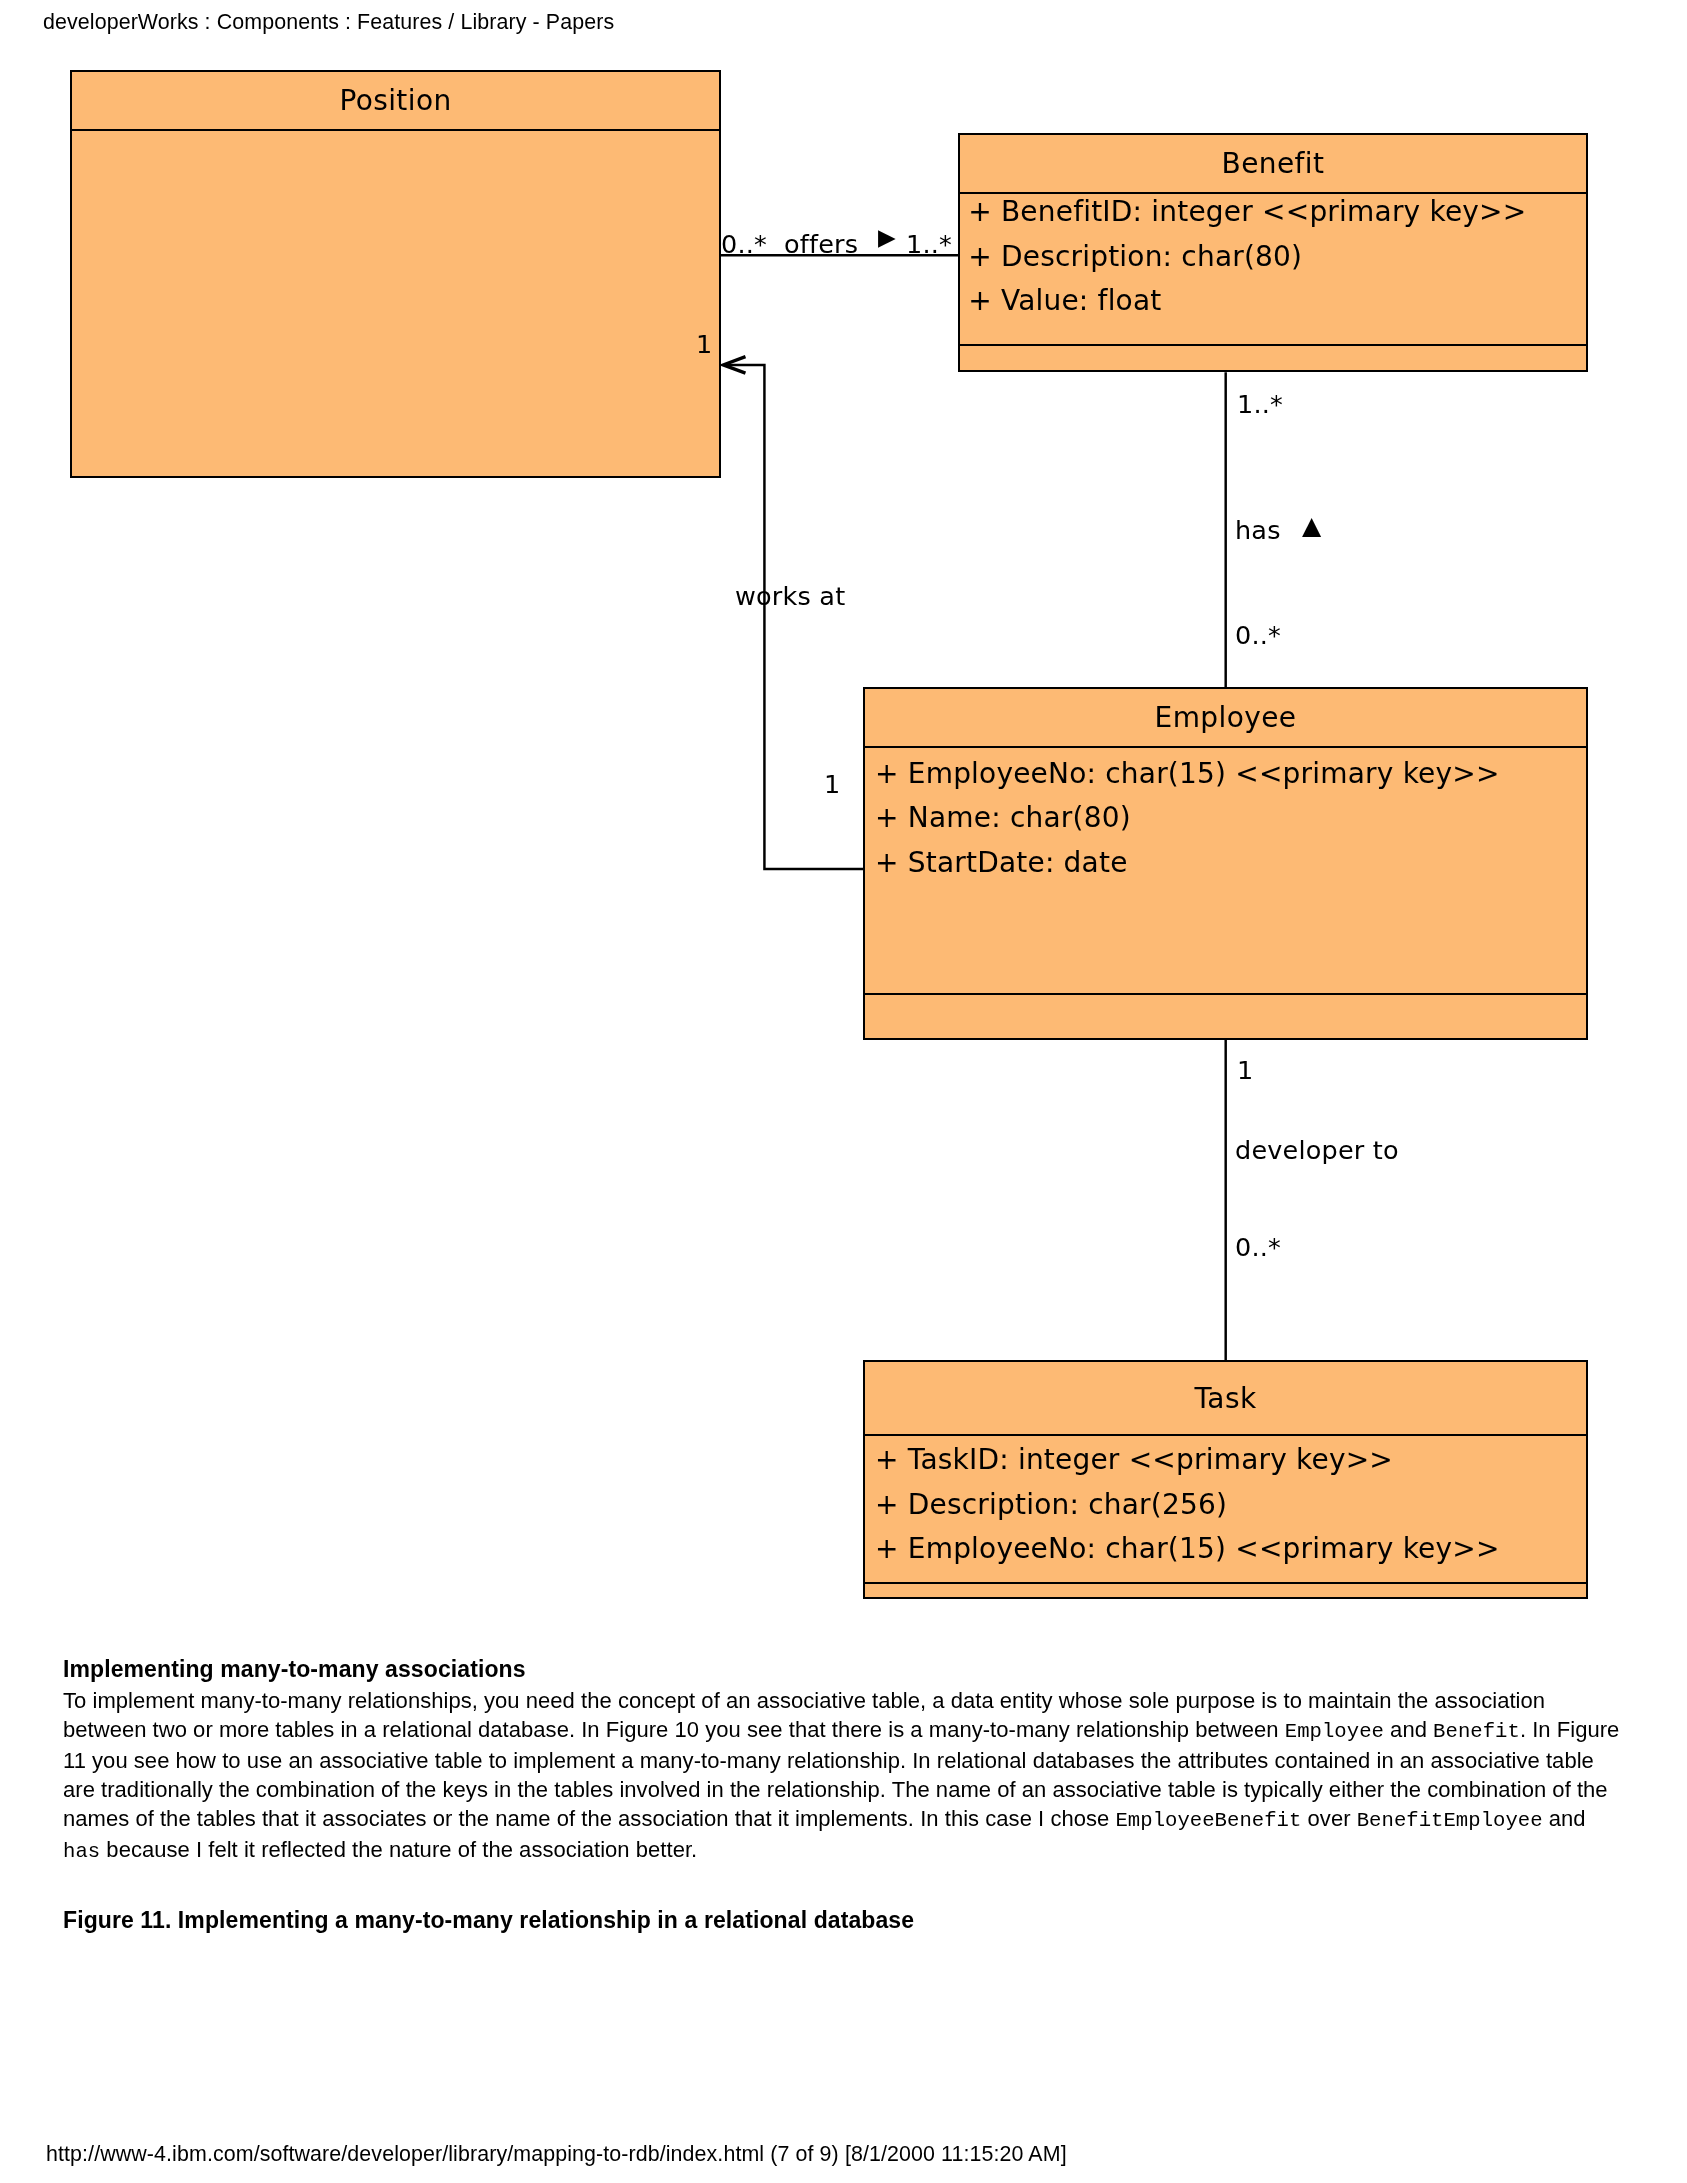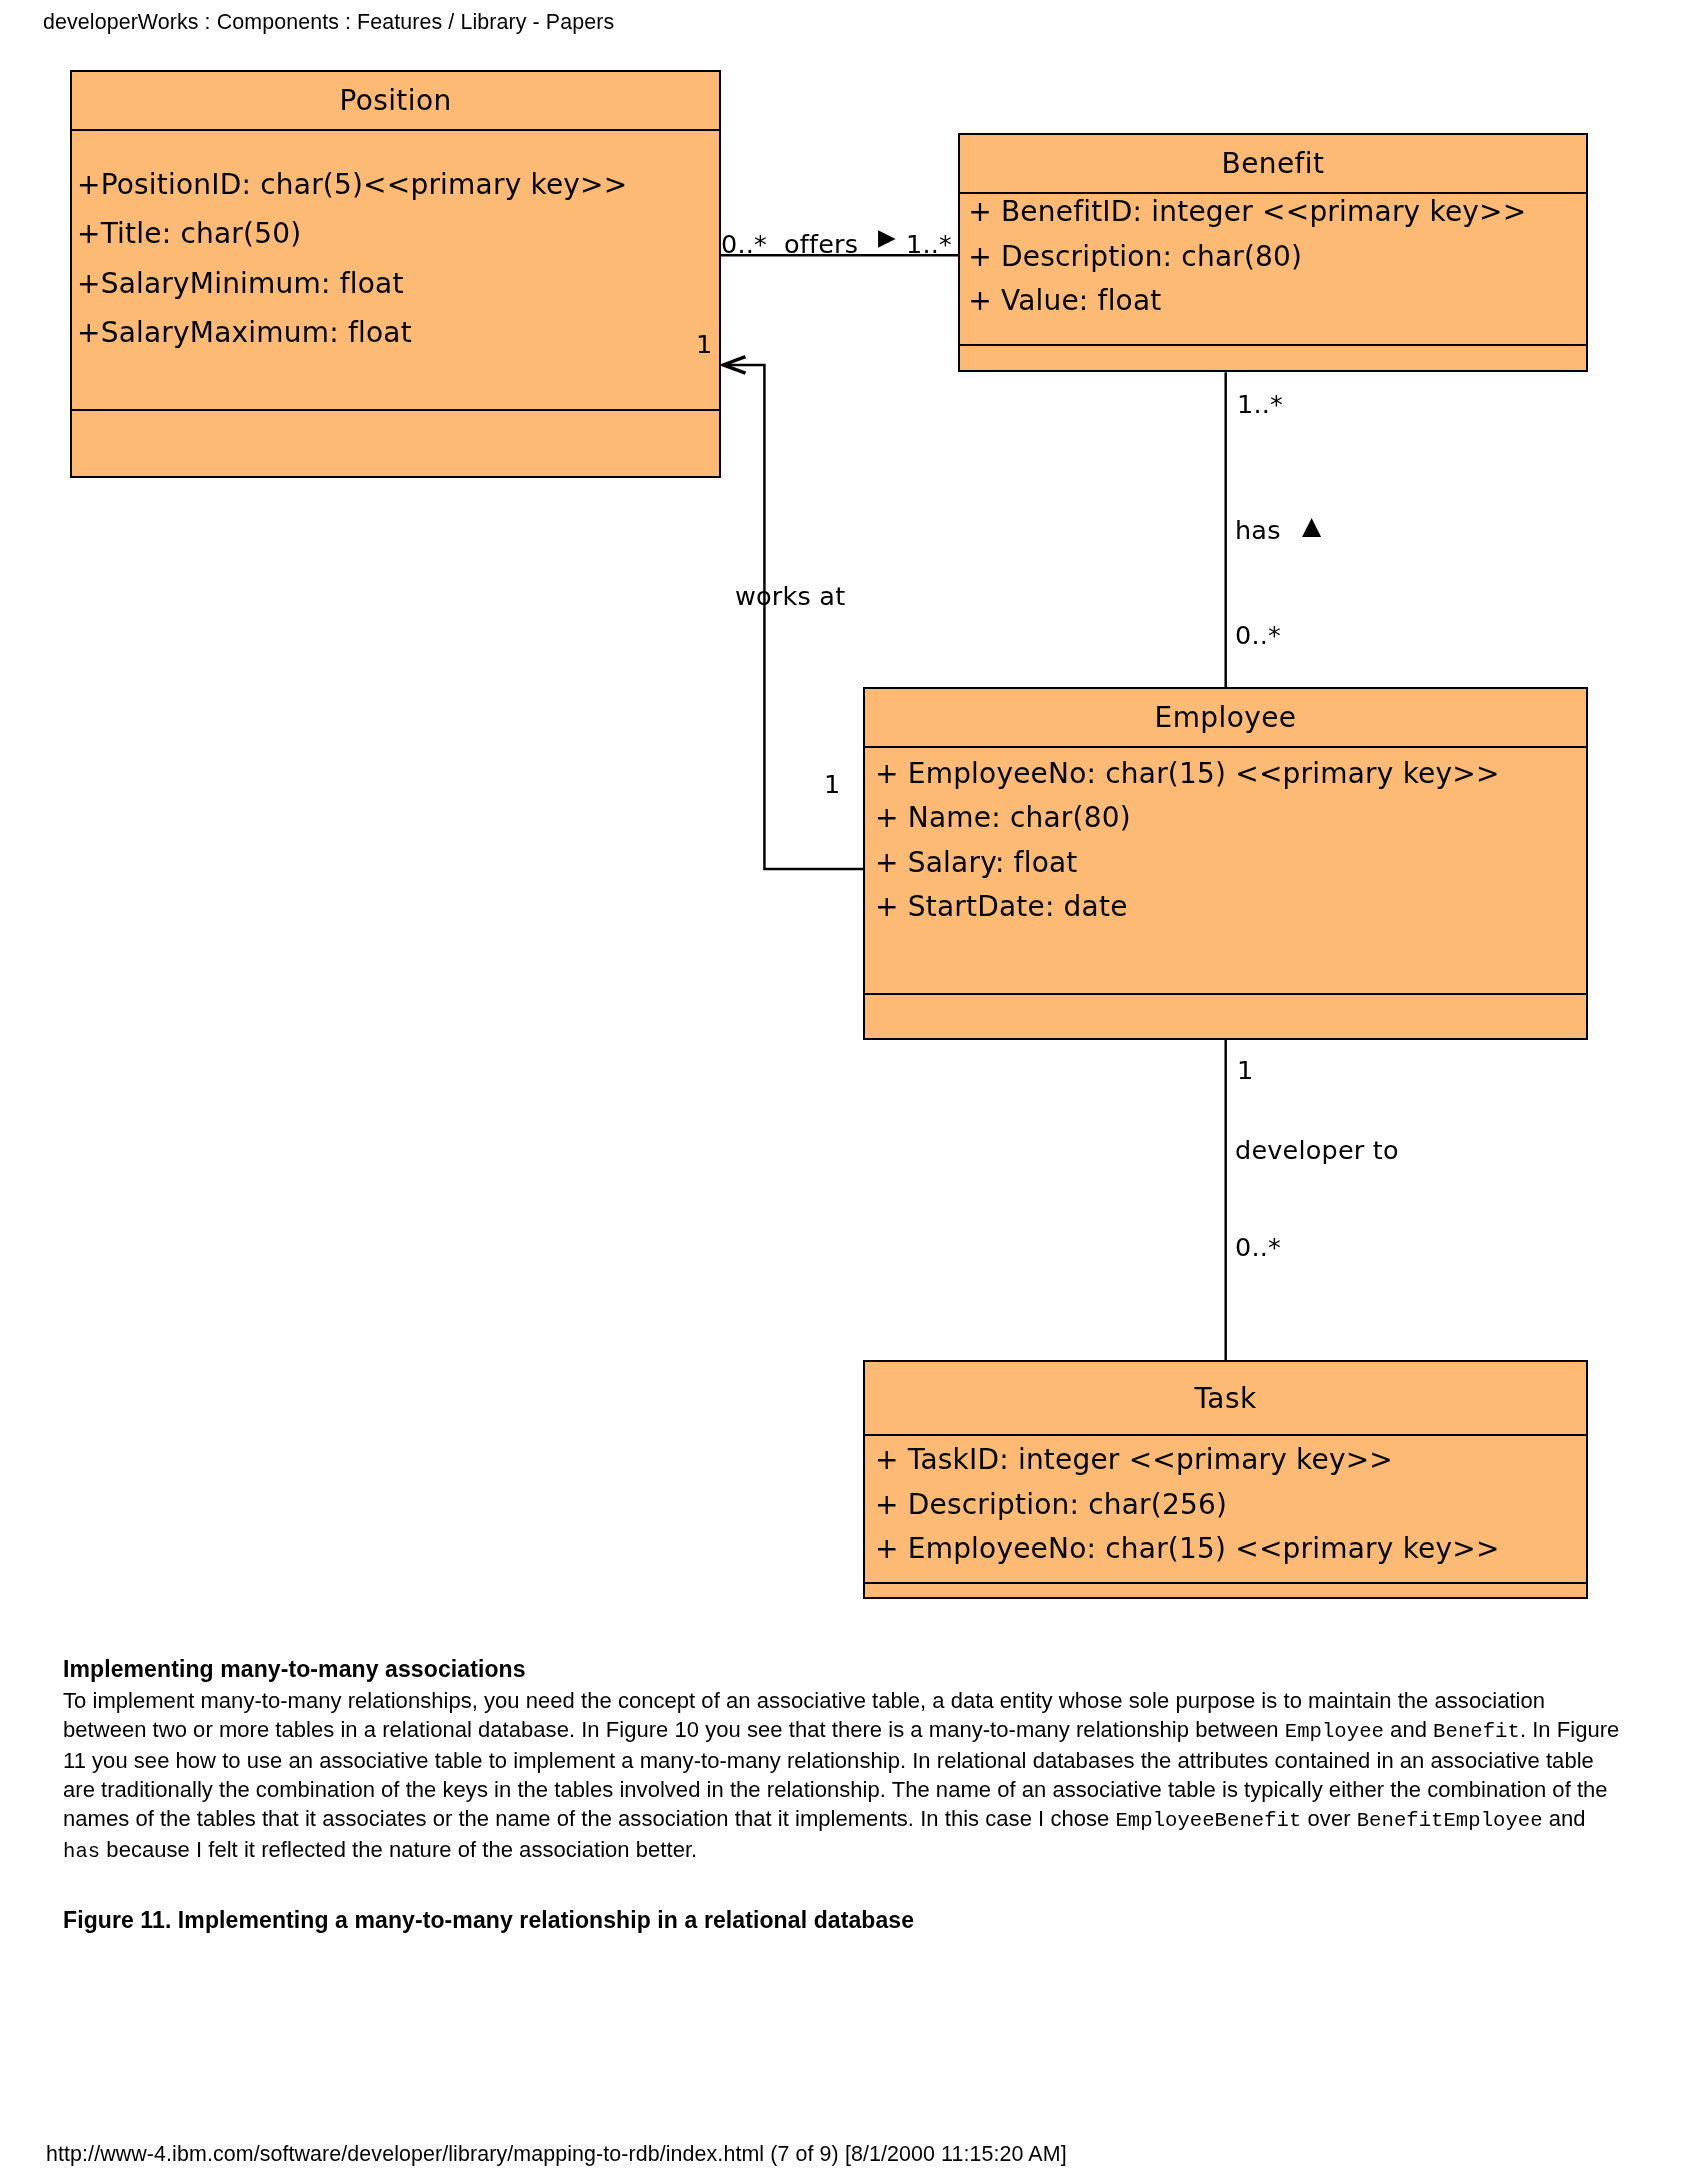--- a/index.html
+++ b/index.html
@@ -174,45 +174,38 @@
 
     <line x1="1488" y1="1262" x2="1488" y2="1651" stroke="#000" stroke-width="3"></line>
 
     <polyline points="1048,1055 928,1055 928,443 880,443" fill="none" stroke="#000" stroke-width="3"></polyline>
 
     <polyline points="905,433 878,443 905,453" fill="none" stroke="#000" stroke-width="4"></polyline>
   </svg>
 
   <div class="uml-box" id="box-position">
     <div class="uml-name">Position</div>
-    <div class="uml-attrs">
-      <div class="uml-attr">+PositionID: char(5)&lt;&lt;primary key&gt;&gt;</div>
-      <div class="uml-attr">+Title: char(50)</div>
-      <div class="uml-attr">+SalaryMinimum: float</div>
-      <div class="uml-attr">+SalaryMaximum: float</div>
-    </div>
     <div class="uml-ops"></div>
   </div>
 
   <div class="uml-box" id="box-benefit">
     <div class="uml-name">Benefit</div>
     <div class="uml-attrs">
       <div class="uml-attr">+ BenefitID: integer &lt;&lt;primary key&gt;&gt;</div>
       <div class="uml-attr">+ Description: char(80)</div>
       <div class="uml-attr">+ Value: float</div>
     </div>
     <div class="uml-ops"></div>
   </div>
 
   <div class="uml-box" id="box-employee">
     <div class="uml-name">Employee</div>
     <div class="uml-attrs">
       <div class="uml-attr">+ EmployeeNo: char(15) &lt;&lt;primary key&gt;&gt;</div>
       <div class="uml-attr">+ Name: char(80)</div>
-      <div class="uml-attr">+ Salary: float</div>
       <div class="uml-attr">+ StartDate: date</div>
     </div>
     <div class="uml-ops"></div>
   </div>
 
   <div class="uml-box" id="box-task">
     <div class="uml-name">Task</div>
     <div class="uml-attrs">
       <div class="uml-attr">+ TaskID: integer &lt;&lt;primary key&gt;&gt;</div>
       <div class="uml-attr">+ Description: char(256)</div>

